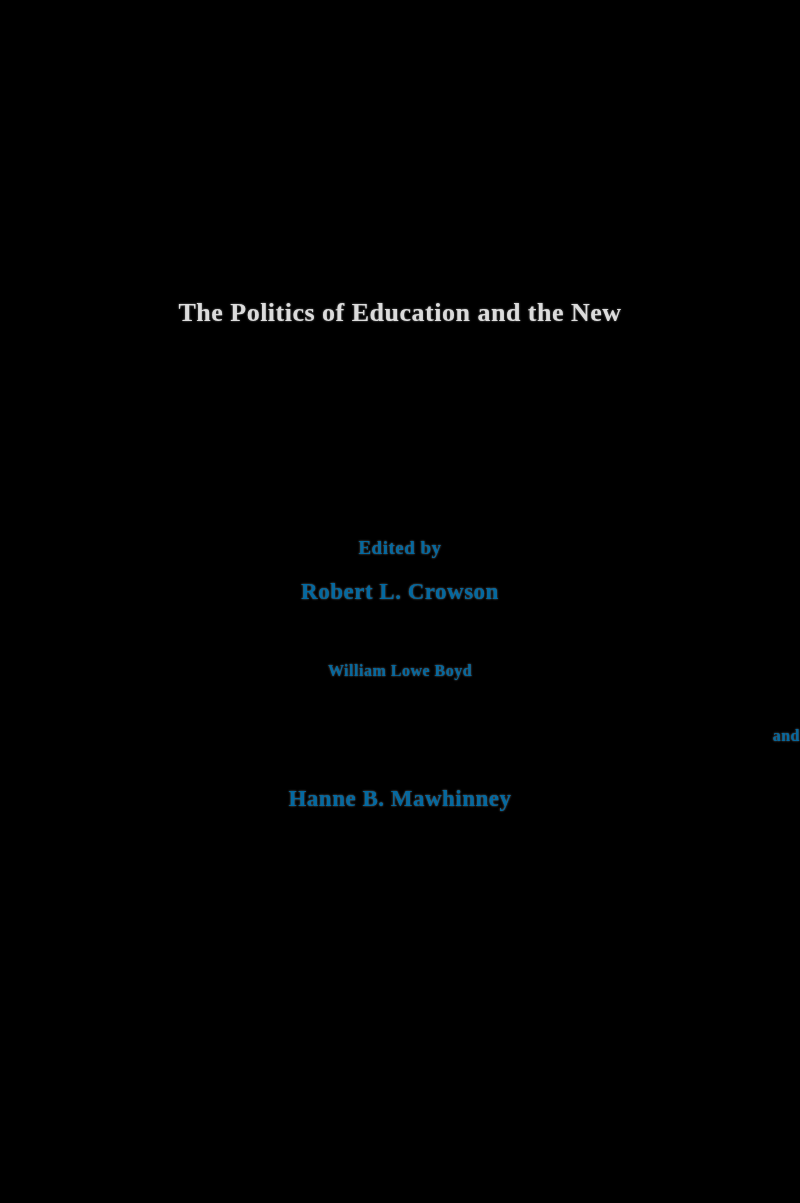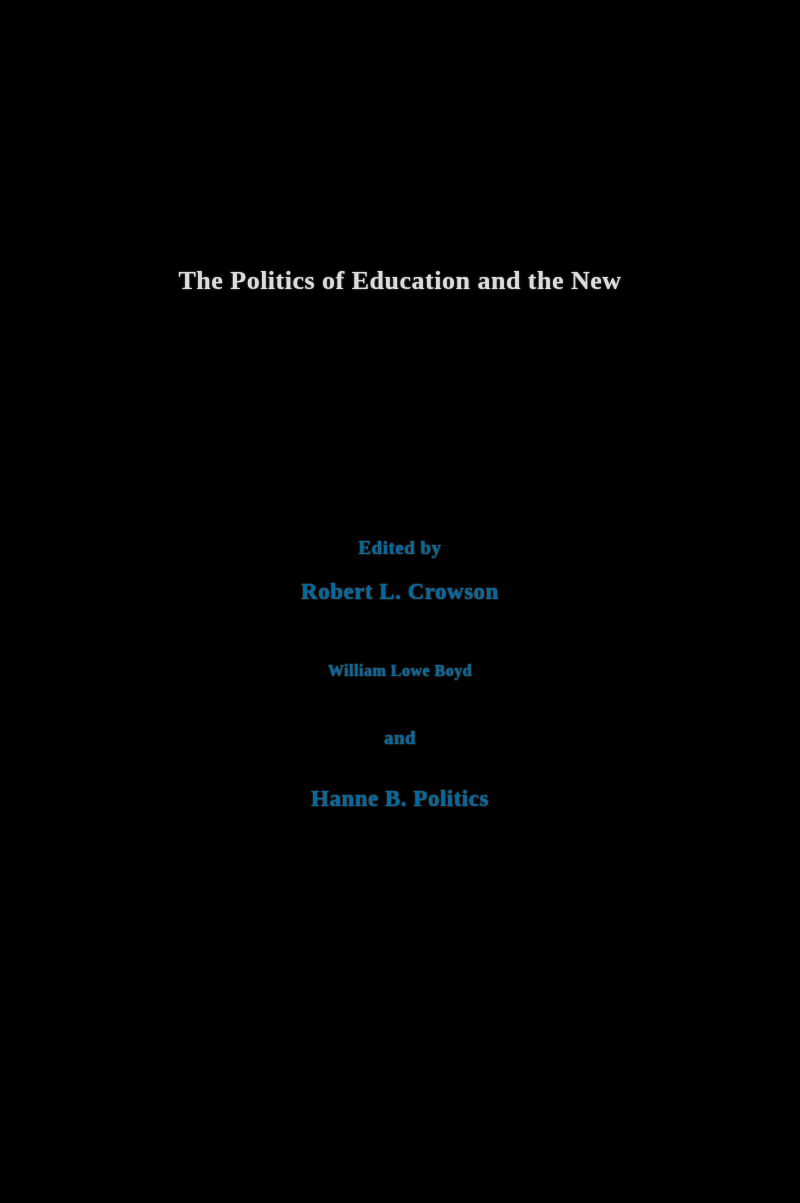--- a/index.html
+++ b/index.html
@@ -32,42 +32,43 @@
     left: 0;
     width: 100%;
     text-align: center;
   }
   .title-line {
     color: #dcdcdc;
     font-size: 26px;
     line-height: 39px;
     text-shadow: 0 0 2px rgba(230,230,230,0.6);
     letter-spacing: 0.5px;
+    margin-top: 32px;
   }
   .edited-by {
     top: 537px;
     font-size: 19px;
   }
   .editor-1 { top: 579px; font-size: 23px; }
   .editor-2 { top: 662px; font-size: 16px; }
-  .conjunction { top: 727px; font-size: 19px; }
+  .conjunction { top: 727px; font-size: 16px; text-align: right; }
   .editor-3 { top: 786px; font-size: 23px; }
 </style>
 </head>
 <body>
 
 <div class="cover">
 
   <div class="title-block">
     <div class="title-line">The Politics of Education and the New</div>
   </div>
 
   <div class="line edited-by">Edited by</div>
 
   <div class="line editor-1">Robert L. Crowson</div>
 
   <div class="line editor-2">William Lowe Boyd</div>
 
   <div class="line conjunction">and</div>
 
-  <div class="line editor-3">Hanne B. Politics</div>
+  <div class="line editor-3">Hanne B. Mawhinney</div>
 
 </div>
 
 </body></html>

